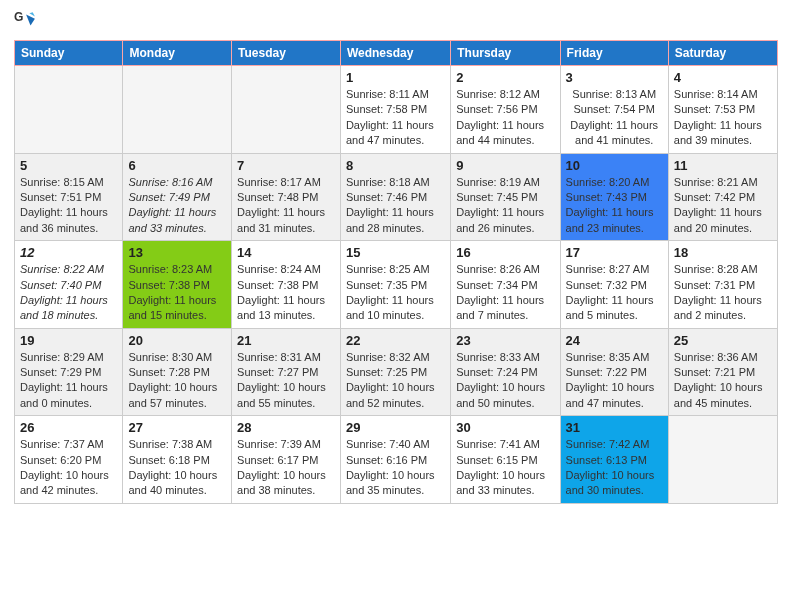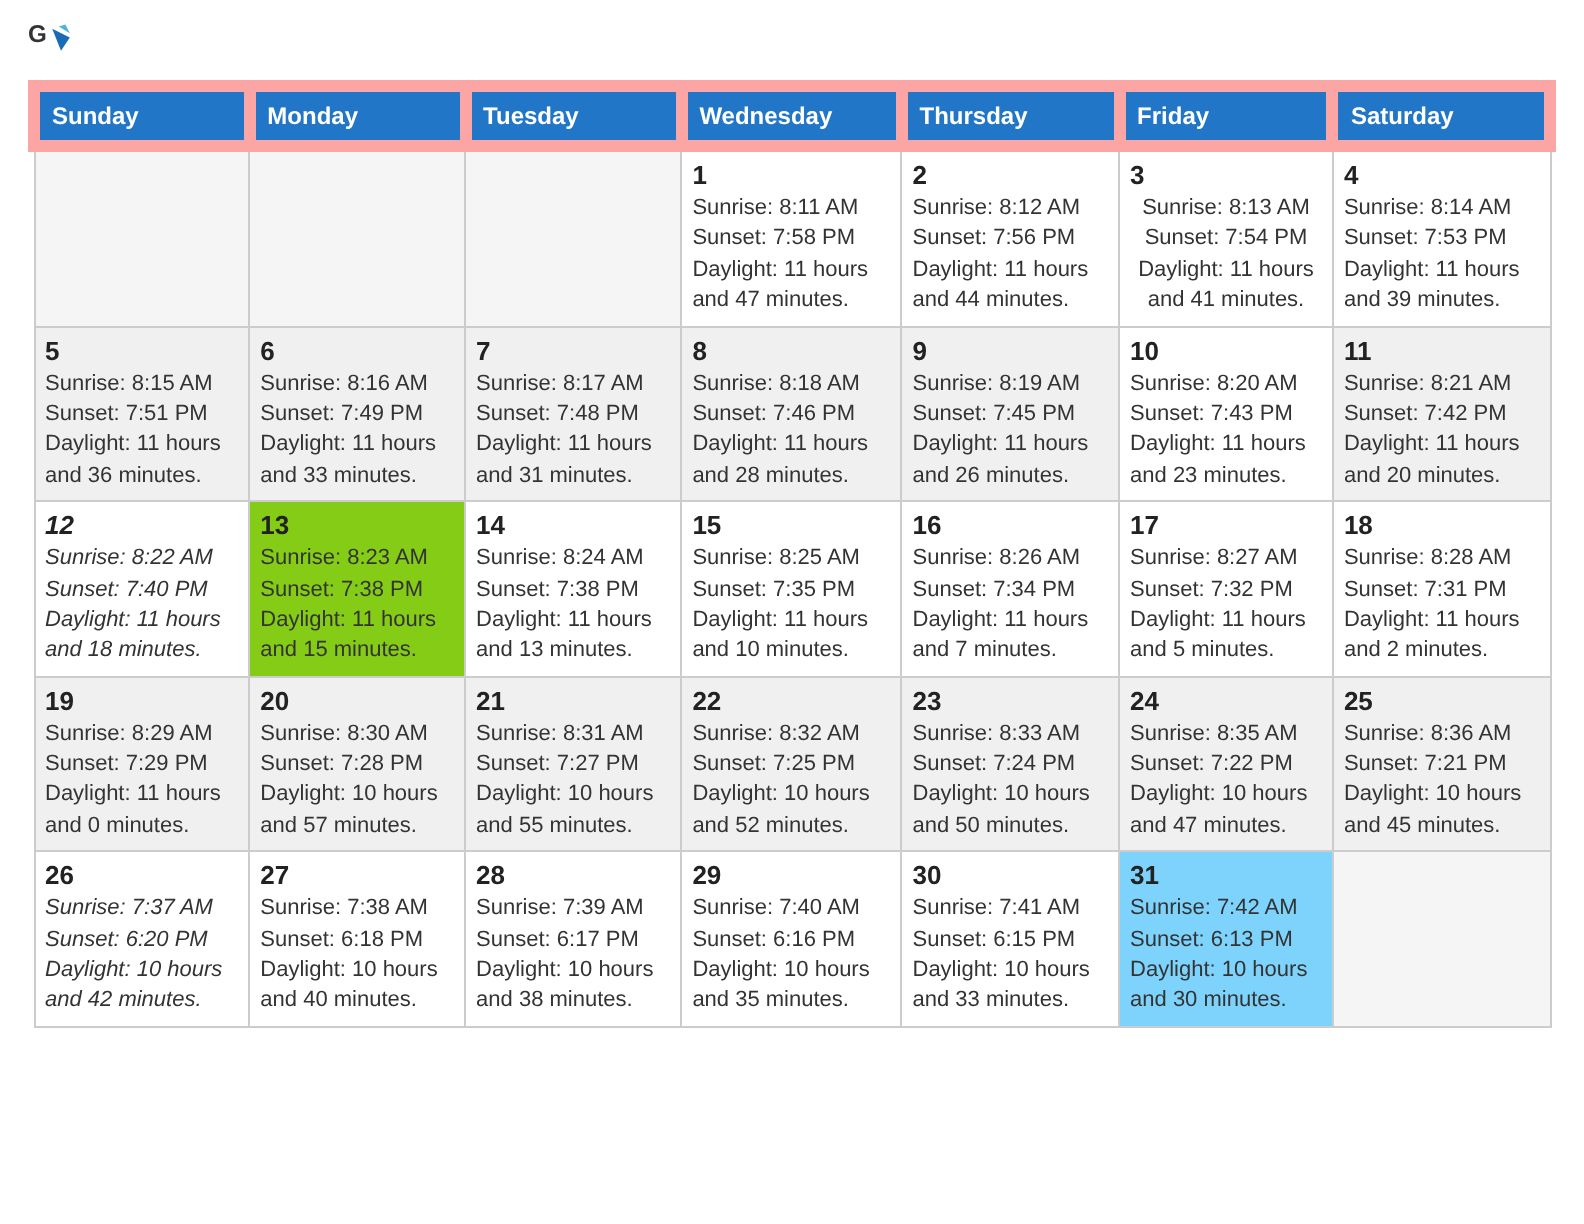--- a/index.html
+++ b/index.html
@@ -61,21 +61,21 @@
       border-collapse: collapse;
       border: 1px solid #ccc;
     }
     .calendar th {
       background: #2176c7;
       color: #fff;
       font-size: 12px;
       font-weight: bold;
       padding: 5px 6px;
       text-align: left;
-      border: 6px solid #fca5a5;
+      border: 1px solid #fca5a5;
     }
     .calendar td {
       vertical-align: top;
       border: 1px solid #ccc;
       padding: 4px 5px;
       width: 113px;
       min-height: 80px;
       background: #fff;
     }
     .calendar td.empty {
@@ -164,21 +164,21 @@
         </tr>
         <tr style="background: rgb(236, 236, 236);">
           <td style="background: rgb(240, 240, 240);">
             <div class="day-number">5</div>
             <div class="day-info" style="white-space: pre-line;">Sunrise: 8:15 AM
 Sunset: 7:51 PM
 Daylight: 11 hours and 36 minutes.</div>
           </td>
           <td style="background: rgb(240, 240, 240);">
             <div class="day-number">6</div>
-            <div class="day-info" style="white-space: pre-line;">Sunrise: 8:16 AM
+            <div class="day-info" style="white-space: pre-line; font-style: italic;">Sunrise: 8:16 AM
 Sunset: 7:49 PM
 Daylight: 11 hours and 33 minutes.</div>
           </td>
           <td style="background: rgb(240, 240, 240);">
             <div class="day-number">7</div>
             <div class="day-info" style="white-space: pre-line;">Sunrise: 8:17 AM
 Sunset: 7:48 PM
 Daylight: 11 hours and 31 minutes.</div>
           </td>
           <td style="background: rgb(240, 240, 240);">
@@ -186,21 +186,21 @@
             <div class="day-info" style="white-space: pre-line;">Sunrise: 8:18 AM
 Sunset: 7:46 PM
 Daylight: 11 hours and 28 minutes.</div>
           </td>
           <td style="background: rgb(240, 240, 240);">
             <div class="day-number">9</div>
             <div class="day-info" style="white-space: pre-line;">Sunrise: 8:19 AM
 Sunset: 7:45 PM
 Daylight: 11 hours and 26 minutes.</div>
           </td>
-          <td style="background: #ffffff;">
+          <td style="background: #3b82f6;">
             <div class="day-number">10</div>
             <div class="day-info" style="white-space: pre-line;">Sunrise: 8:20 AM
 Sunset: 7:43 PM
 Daylight: 11 hours and 23 minutes.</div>
           </td>
           <td style="background: rgb(240, 240, 240);">
             <div class="day-number">11</div>
             <div class="day-info" style="white-space: pre-line;">Sunrise: 8:21 AM
 Sunset: 7:42 PM
 Daylight: 11 hours and 20 minutes.</div>
@@ -290,21 +290,21 @@
           <td style="background: rgb(240, 240, 240);">
             <div class="day-number">25</div>
             <div class="day-info" style="white-space: pre-line;">Sunrise: 8:36 AM
 Sunset: 7:21 PM
 Daylight: 10 hours and 45 minutes.</div>
           </td>
         </tr>
         <tr style="background: rgb(255, 255, 255);">
           <td style="background: rgb(255, 255, 255);">
             <div class="day-number">26</div>
-            <div class="day-info" style="white-space: pre-line; font-style: italic;">Sunrise: 7:37 AM
+            <div class="day-info" style="white-space: pre-line;">Sunrise: 7:37 AM
 Sunset: 6:20 PM
 Daylight: 10 hours and 42 minutes.</div>
           </td>
           <td style="background: rgb(255, 255, 255);">
             <div class="day-number">27</div>
             <div class="day-info" style="white-space: pre-line;">Sunrise: 7:38 AM
 Sunset: 6:18 PM
 Daylight: 10 hours and 40 minutes.</div>
           </td>
           <td style="background: rgb(255, 255, 255);">
@@ -318,21 +318,21 @@
             <div class="day-info" style="white-space: pre-line;">Sunrise: 7:40 AM
 Sunset: 6:16 PM
 Daylight: 10 hours and 35 minutes.</div>
           </td>
           <td style="background: rgb(255, 255, 255);">
             <div class="day-number">30</div>
             <div class="day-info" style="white-space: pre-line;">Sunrise: 7:41 AM
 Sunset: 6:15 PM
 Daylight: 10 hours and 33 minutes.</div>
           </td>
-          <td style="background: #7dd3fc; margin-left: 44px;">
+          <td style="background: #0ea5e9; margin-left: 44px;">
             <div class="day-number">31</div>
             <div class="day-info" style="white-space: pre-line;">Sunrise: 7:42 AM
 Sunset: 6:13 PM
 Daylight: 10 hours and 30 minutes.</div>
           </td>
           <td class="empty" style="background: rgb(245, 245, 245);"></td>
         </tr>
       </tbody>
   </table>
 </div>

